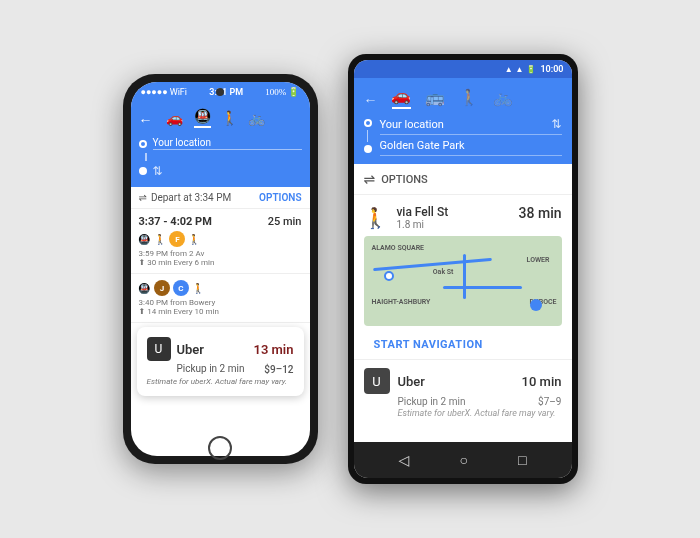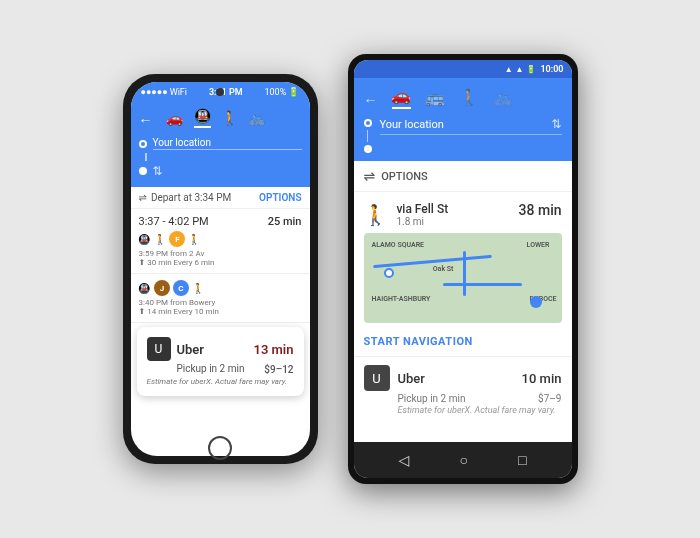--- a/index.html
+++ b/index.html
@@ -64,20 +64,21 @@
       color: white;
       font-weight: 600;
     }
 
     .status-right {
       font-size: 9px;
       color: white;
       display: flex;
       gap: 2px;
       align-items: center;
+      font-family: Liberation Serif, serif;
     }
 
     .iphone-nav-header {
       background: #4285f4;
       padding: 6px 8px;
     }
 
     .nav-transport-icons {
       display: flex;
       align-items: center;
@@ -174,21 +175,21 @@
     .transit-top {
       display: flex;
       justify-content: space-between;
       align-items: center;
       margin-bottom: 3px;
     }
 
     .transit-time {
       font-size: 11px;
       color: #333;
-      font-weight: 400;
+      font-weight: 700;
     }
 
     .transit-duration {
       font-size: 11px;
       color: #333;
       font-weight: 500;
     }
 
     .transit-icons-row {
       display: flex;
@@ -507,21 +508,21 @@
       background: #4285f4;
       border-radius: 50%;
       bottom: 15px;
       right: 20px;
     }
 
     .start-nav-btn {
       color: #4285f4;
       font-size: 11px;
       font-weight: 700;
-      padding: 4px 10px 8px;
+      padding: 4px 20px 8px;
       letter-spacing: 0.5px;
       cursor: pointer;
     }
 
     .android-uber-row {
       border-top: 1px solid #eee;
       padding: 8px 10px;
     }
 
     .a-uber-top {
@@ -740,20 +741,23 @@
           <div class="android-location-dots">
             <div class="a-dot-empty"></div>
             <div class="a-dot-line"></div>
             <div class="a-dot-filled"></div>
           </div>
           <div class="android-locations">
             <div class="a-loc-row">
               <span class="a-loc-text">Your location</span>
               <span class="a-swap-icon">⇅</span>
             </div>
+            <div class="a-loc-row">
+              <span class="a-loc-text">Golden Gate Park</span>
+            </div>
           </div>
         </div>
       </div>
 
       <div class="android-content">
 
         <div class="android-options-bar">
           <span style="font-size:14px; color:#555;">⇌</span>
           <span class="android-options-text">OPTIONS</span>
         </div>
@@ -770,21 +774,21 @@
             <div class="route-duration">38 min</div>
           </div>
         </div>
 
         <div class="map-preview">
 
           <div class="map-road" style="width:60%; height:3px; top:30%; left:5%; transform:rotate(-5deg);"></div>
           <div class="map-road" style="width:3px; height:50%; top:20%; left:50%;"></div>
           <div class="map-road" style="width:40%; height:3px; top:55%; left:40%;"></div>
           <div class="map-label" style="top:8px; left:8px;">ALAMO SQUARE</div>
-          <div class="map-label" style="top:8px; right:12px;">LOWER</div>
+          <div class="map-label" style="top:20px; right:12px;">LOWER</div>
           <div class="map-label" style="bottom:20px; left:8px;">HAIGHT-ASHBURY</div>
           <div class="map-label" style="bottom:20px; right:5px;">DUBOCE</div>
           <div class="map-label" style="top:35%; left:35%;">Oak St</div>
           <div class="map-start-dot" style="left:20px; top:35px;"></div>
           <div class="map-end-dot"></div>
         </div>
 
         <div class="start-nav-btn">START NAVIGATION</div>
 
         <div class="android-uber-row">

